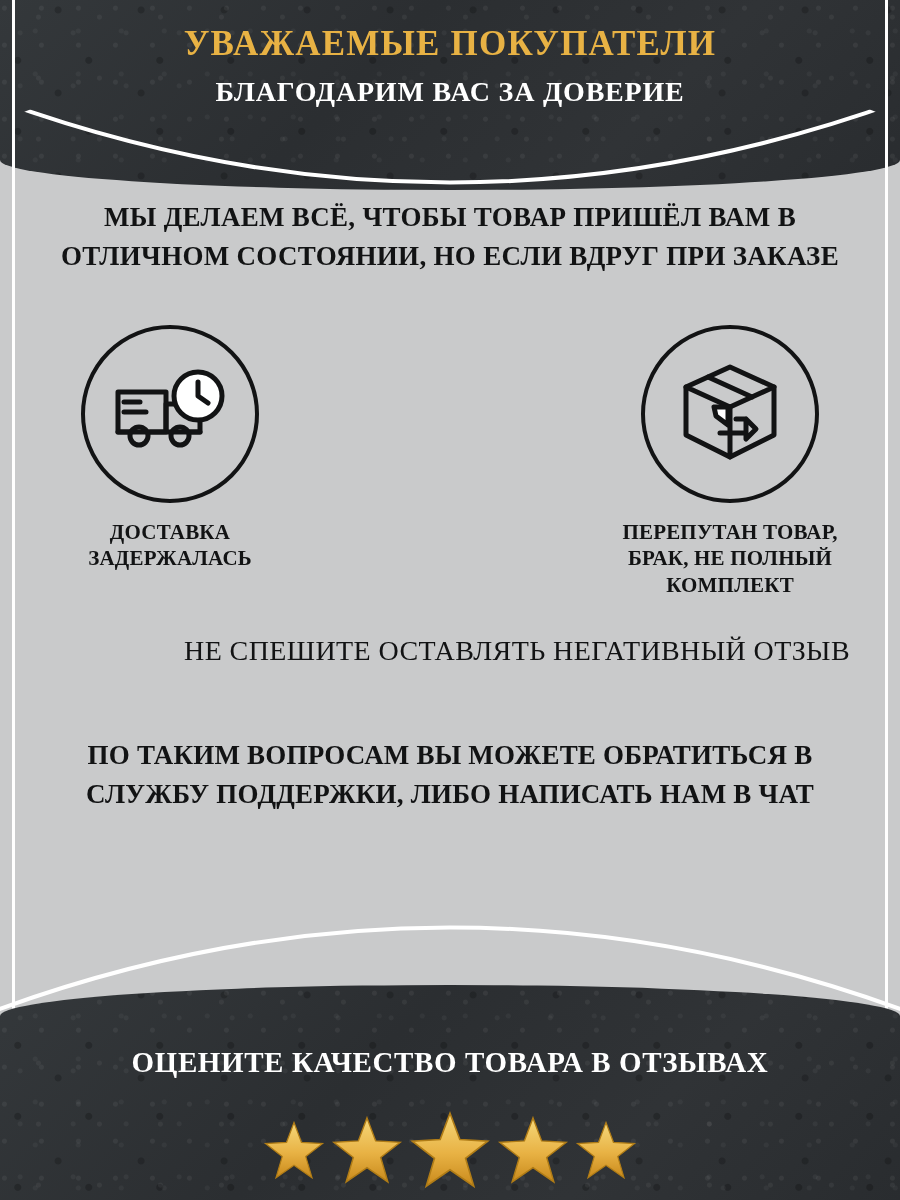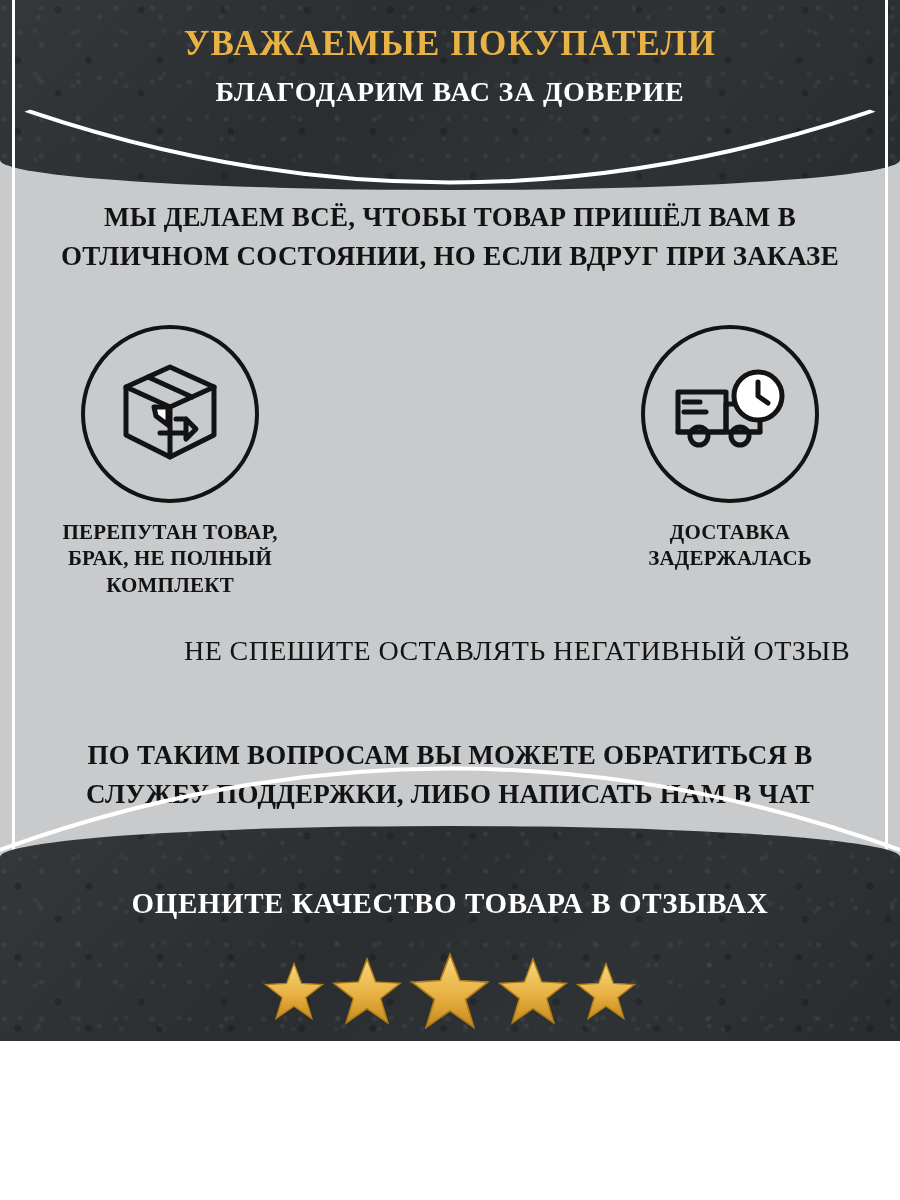--- a/index.html
+++ b/index.html
@@ -3,21 +3,21 @@
 <meta charset="utf-8">
 <style>
   html, body {
     margin: 0;
     padding: 0;
     background: #ffffff;
   }
   .page {
     position: relative;
     width: 900px;
-    height: 1041px;
+    height: 1200px;
     overflow: hidden;
     font-family: "Liberation Serif", "DejaVu Serif", serif;
     background: #c9cacb;
   }
 
   
   .band {
     position: absolute;
     left: 0;
     width: 900px;
@@ -217,57 +217,57 @@
 
   <div class="side-line left"></div>
   <div class="side-line right"></div>
 
   <div class="title-gold">УВАЖАЕМЫЕ ПОКУПАТЕЛИ</div>
   <div class="title-white">БЛАГОДАРИМ ВАС ЗА ДОВЕРИЕ</div>
 
   <div class="lead">МЫ ДЕЛАЕМ ВСЁ, ЧТОБЫ ТОВАР ПРИШЁЛ ВАМ В ОТЛИЧНОМ СОСТОЯНИИ, НО ЕСЛИ ВДРУГ ПРИ ЗАКАЗЕ</div>
 
   <div class="icons">
+
+    <div class="icon-col">
+      <div class="circle">
+        <svg width="120" height="100" viewBox="0 0 120 100">
+          <g fill="none" stroke="#121314" stroke-width="5" stroke-linejoin="round" stroke-linecap="round">
+            <path d="M8 28 h48 v40 h-48 z"></path>
+            <path d="M56 40 h20 l14 16 v12 h-34 z"></path>
+            <path d="M8 68 h12 M40 68 h14 M80 68 h10"></path>
+            <circle cx="29" cy="72" r="9"></circle>
+            <circle cx="70" cy="72" r="9"></circle>
+            <path d="M14 38 h16 M14 48 h22"></path>
+            <circle cx="88" cy="32" r="24" fill="#ffffff"></circle>
+            <path d="M88 18 v14 l10 7"></path>
+          </g>
+        </svg>
+      </div>
+      <div class="icon-caption">ДОСТАВКА ЗАДЕРЖАЛАСЬ</div>
+    </div>
 
     <div class="icon-col">
       <div class="circle">
         <svg width="120" height="110" viewBox="0 0 120 110">
           <g fill="none" stroke="#121314" stroke-width="5" stroke-linejoin="round" stroke-linecap="round">
             <path d="M60 8 L104 28 L60 48 L16 28 Z"></path>
             <path d="M16 28 v48 l44 22 V48"></path>
             <path d="M104 28 v48 l-44 22"></path>
             <path d="M38 18 L82 38"></path>
           </g>
           <g fill="none" stroke="#121314" stroke-width="5" stroke-linejoin="round" stroke-linecap="round">
             <path d="M44 48 h14 v18 l-12 -9 z" fill="#ffffff"></path>
             <path d="M50 74 h26 v-14 l-10 0 m10 0 l10 10 l-10 10 v-6"></path>
           </g>
         </svg>
       </div>
       <div class="icon-caption">ПЕРЕПУТАН ТОВАР, БРАК, НЕ ПОЛНЫЙ КОМПЛЕКТ</div>
     </div>
 
-    <div class="icon-col">
-      <div class="circle">
-        <svg width="120" height="100" viewBox="0 0 120 100">
-          <g fill="none" stroke="#121314" stroke-width="5" stroke-linejoin="round" stroke-linecap="round">
-            <path d="M8 28 h48 v40 h-48 z"></path>
-            <path d="M56 40 h20 l14 16 v12 h-34 z"></path>
-            <path d="M8 68 h12 M40 68 h14 M80 68 h10"></path>
-            <circle cx="29" cy="72" r="9"></circle>
-            <circle cx="70" cy="72" r="9"></circle>
-            <path d="M14 38 h16 M14 48 h22"></path>
-            <circle cx="88" cy="32" r="24" fill="#ffffff"></circle>
-            <path d="M88 18 v14 l10 7"></path>
-          </g>
-        </svg>
-      </div>
-      <div class="icon-caption">ДОСТАВКА ЗАДЕРЖАЛАСЬ</div>
-    </div>
-
 
   </div>
 
   <div class="big-statement">НЕ СПЕШИТЕ ОСТАВЛЯТЬ НЕГАТИВНЫЙ ОТЗЫВ</div>
   <div class="support-text">ПО ТАКИМ ВОПРОСАМ ВЫ МОЖЕТЕ ОБРАТИТЬСЯ В СЛУЖБУ ПОДДЕРЖКИ, ЛИБО НАПИСАТЬ НАМ В ЧАТ</div>
 
   <div class="band band-bottom"></div>
   <svg style="position:absolute;bottom:150px;left:-20px;width:940px;height:180px;" viewBox="0 0 940 180">
     <path d="M -10 150 Q 470 -35 950 150" fill="none" stroke="#ffffff" stroke-width="4"></path>
   </svg>

